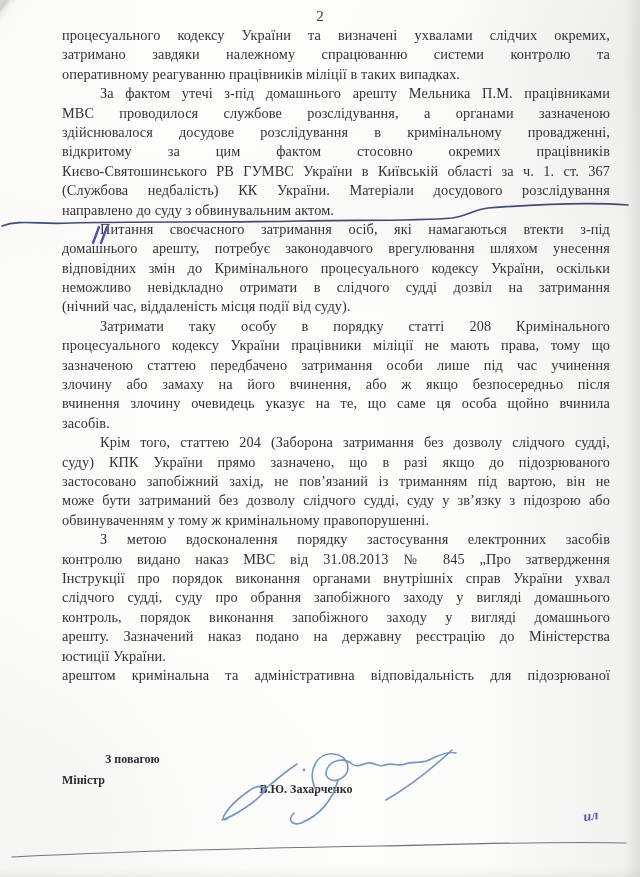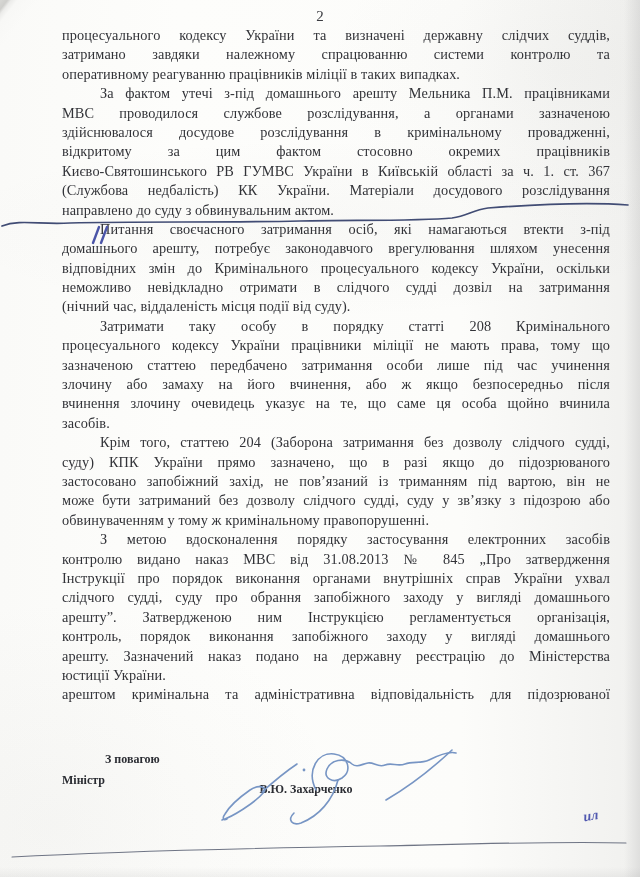--- a/index.html
+++ b/index.html
@@ -61,21 +61,21 @@
 
 <div class="paper"></div>
 <div class="fold-crease"></div>
 <div class="edge-shadow-right"></div>
 <div class="edge-shadow-bottom"></div>
 
 <div class="page-number">2</div>
 
 <div class="doc-body">
     <div class="paragraph">
-      <div class="line">процесуального кодексу України та визначені державну слідчих суддів,</div>
+      <div class="line">процесуального кодексу України та визначені ухвалами слідчих окремих,</div>
       <div class="line">затримано завдяки належному спрацюванню системи контролю та</div>
       <div class="line line-last">оперативному реагуванню працівників міліції в таких випадках.</div>
     </div>
     <div class="paragraph">
       <div class="line line-indent">За фактом  утечі з-під домашнього арешту Мельника П.М. працівниками</div>
       <div class="line">МВС проводилося службове розслідування, а органами зазначеною</div>
       <div class="line">здійснювалося досудове розслідування в кримінальному провадженні,</div>
       <div class="line">відкритому за цим фактом стосовно окремих працівників</div>
       <div class="line">Києво-Святошинського РВ ГУМВС України в Київській області за ч. 1. ст. 367</div>
       <div class="line">(Службова недбалість) КК України. Матеріали досудового розслідування</div>
@@ -101,21 +101,20 @@
       <div class="line">суду) КПК України прямо зазначено, що в разі якщо до підозрюваного</div>
       <div class="line">застосовано запобіжний захід, не пов’язаний із триманням під вартою, він не</div>
       <div class="line">може бути затриманий без дозволу слідчого судді, суду у зв’язку з підозрою або</div>
       <div class="line line-last">обвинуваченням у тому ж кримінальному правопорушенні.</div>
     </div>
     <div class="paragraph">
       <div class="line line-indent">З метою вдосконалення порядку застосування електронних засобів</div>
       <div class="line">контролю видано наказ МВС від 31.08.2013 № 845 „Про затвердження</div>
       <div class="line">Інструкції про порядок виконання органами внутрішніх справ України ухвал</div>
       <div class="line">слідчого судді, суду про обрання запобіжного заходу у вигляді домашнього</div>
-      <div class="line">арешту”. Затвердженою ним Інструкцією регламентується організація,</div>
       <div class="line">контроль, порядок виконання запобіжного заходу у вигляді домашнього</div>
       <div class="line">арешту. Зазначений наказ подано на державну реєстрацію до Міністерства</div>
       <div class="line line-last">юстиції України.</div>
     </div>
     <div class="paragraph">
       <div class="line">арештом кримінальна та адміністративна відповідальність для підозрюваної</div>
     </div>
   </div>
 
 <div class="closing salutation">З повагою</div>

